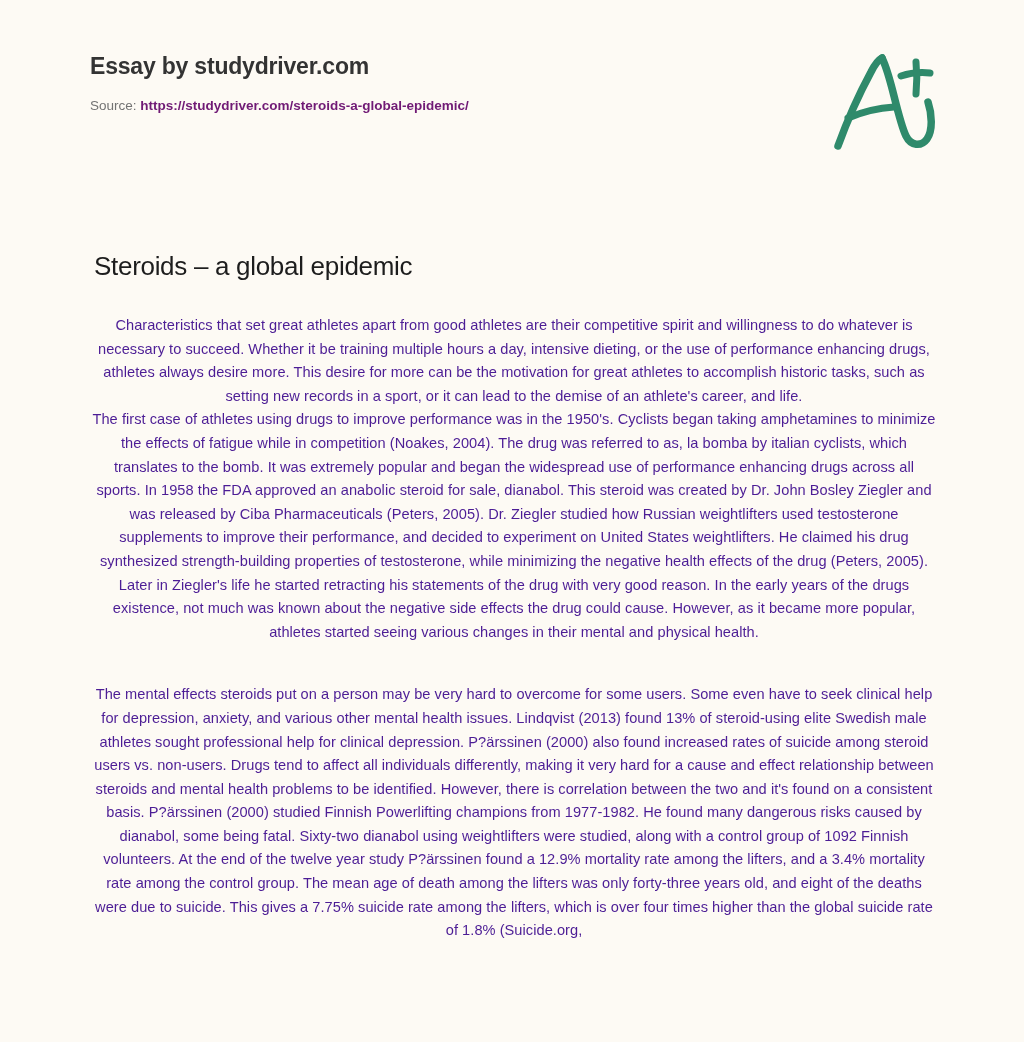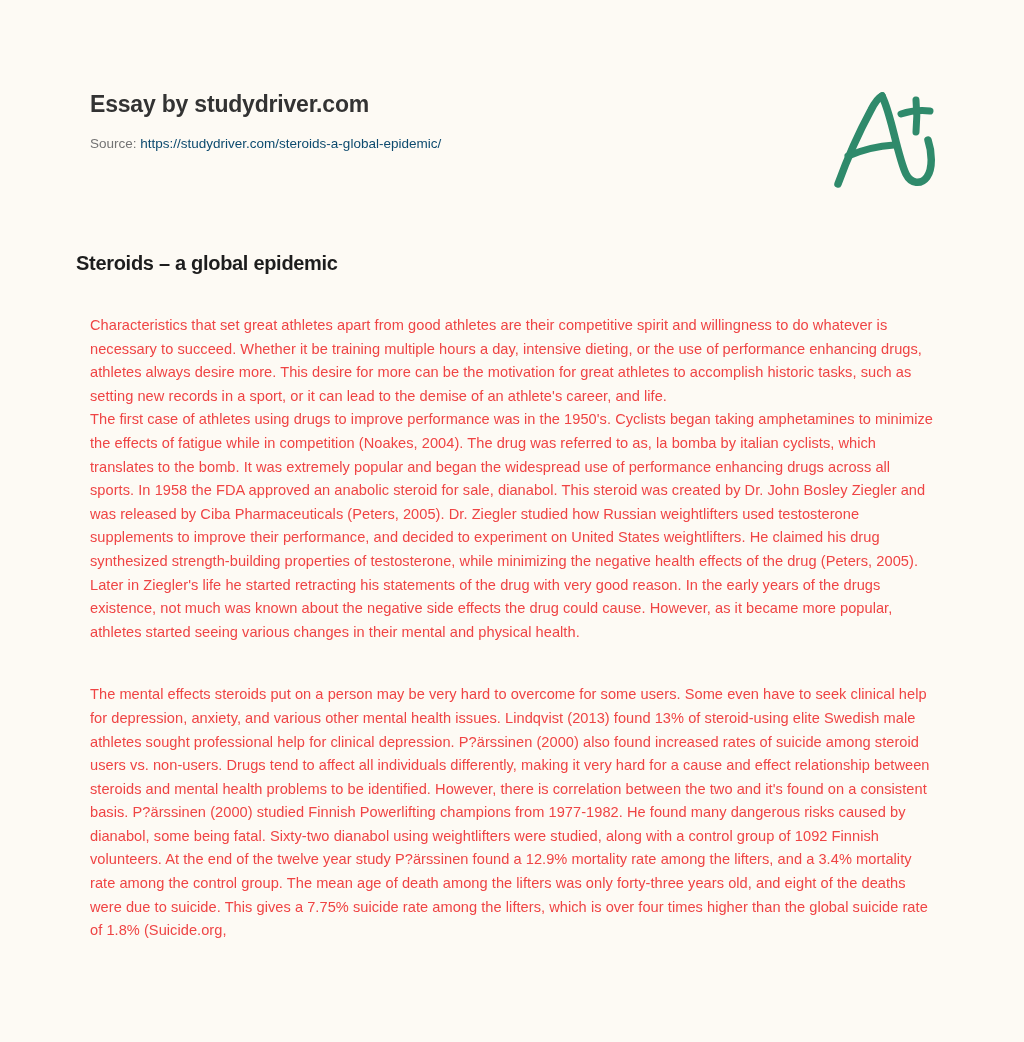--- a/index.html
+++ b/index.html
@@ -22,21 +22,21 @@
     height: 1042px;
     box-sizing: border-box;
   }
 
   
   .header {
     position: absolute;
     left: 0;
     top: 0;
     width: 1024px;
-    padding: 90px 78px 0 90px;
+    padding: 52px 78px 0 90px;
     box-sizing: border-box;
     display: flex;
     align-items: flex-start;
     justify-content: space-between;
   }
 
   .header-left {
     display: block;
   }
 
@@ -53,64 +53,65 @@
   .source-line {
     font-size: 13.5px;
     line-height: 1.3;
     white-space: nowrap;
     margin: 0;
   }
   .source-label {
     color: #737373;
   }
   .source-url {
-    color: #0c4a6e;
+    color: #701a75;
     text-decoration: none;
+    font-weight: bold;
   }
 
   
   .logo {
     width: 120px;
     height: 110px;
     margin-top: -6px;
     flex: 0 0 auto;
   }
   .logo svg {
     display: block;
     width: 120px;
     height: 110px;
   }
 
   
   .doc-title {
     position: absolute;
-    left: 76px;
+    left: 94px;
     top: 250px;
-    font-size: 20px;
-    font-weight: bold;
+    font-size: 26px;
+    font-weight: normal;
     color: #1d1d1d;
     letter-spacing: -0.3px;
     margin: 0;
     line-height: 1.3;
   }
 
   
   .body-copy {
     position: absolute;
     left: 90px;
     top: 314px;
     width: 848px;
   }
 
   .body-copy p {
     margin: 0;
     font-size: 14.6px;
     line-height: 23.6px;
-    color: #ef4444;
-    text-align: left;
+    color: #4c1d95;
+    text-align: center;
     letter-spacing: 0.05px;
   }
 
   .body-copy p.spaced {
     margin-top: 39px;
   }
 </style>
 </head>
 <body>
 

